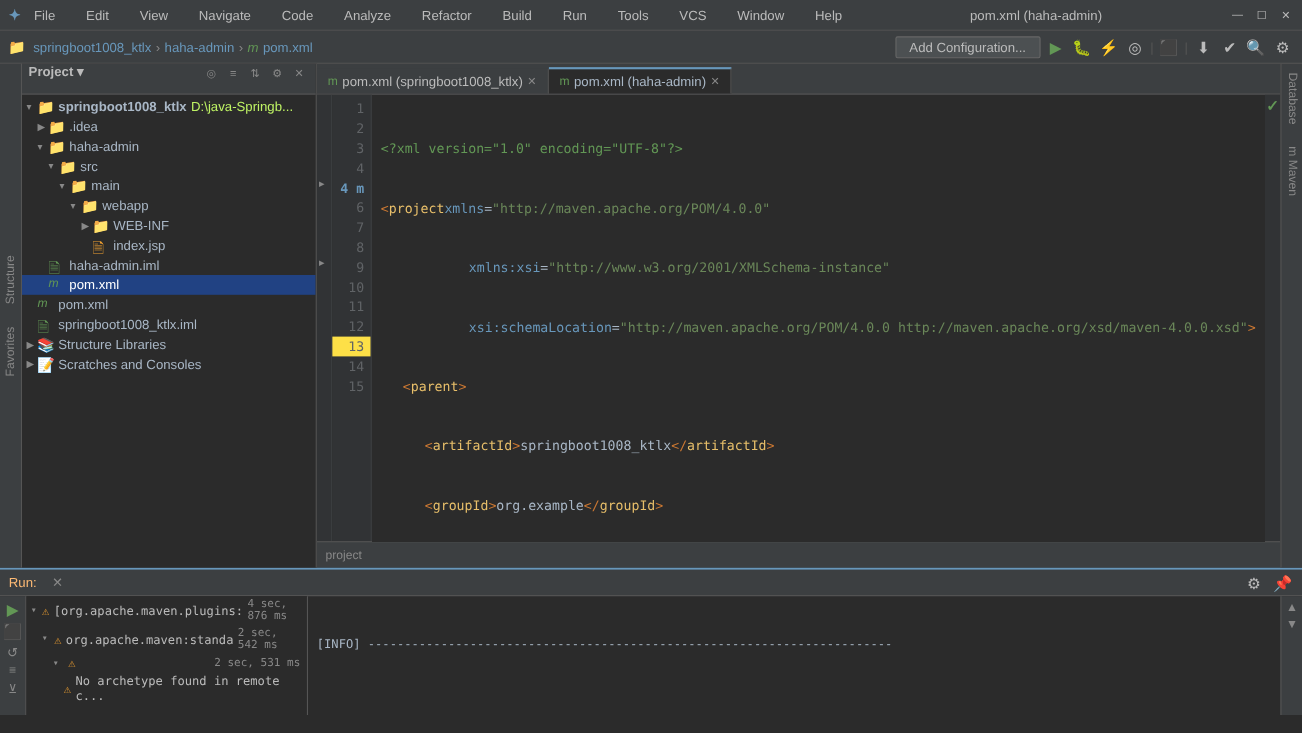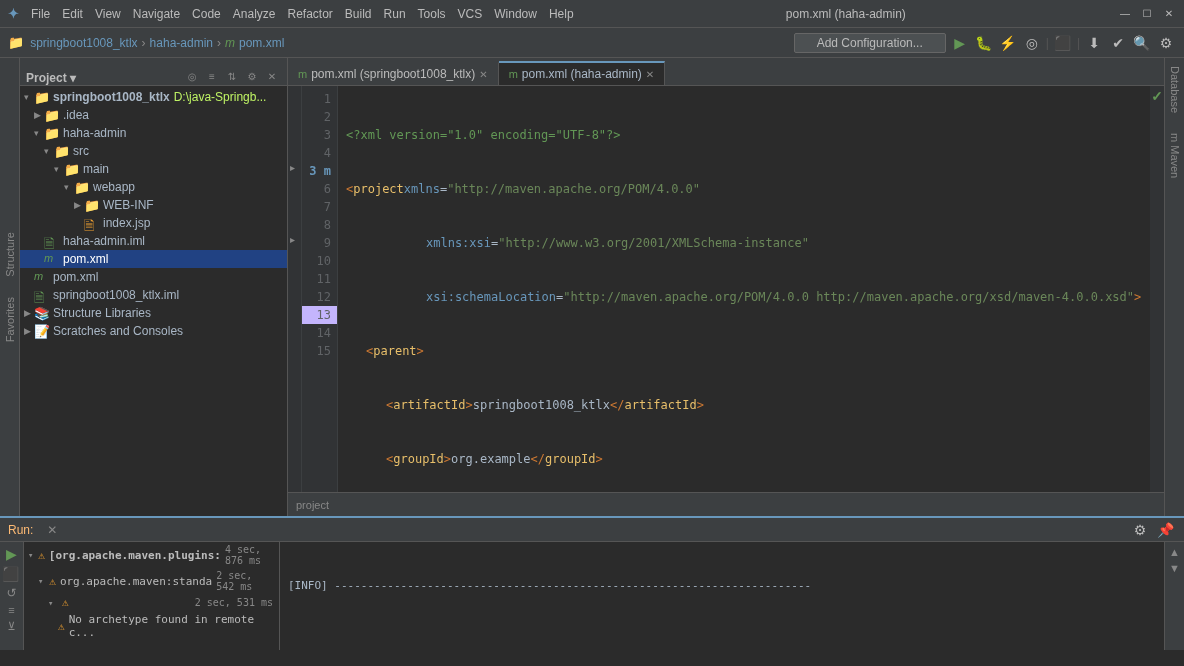--- a/index.html
+++ b/index.html
@@ -1,38 +1,38 @@
 <!DOCTYPE html>
 <html><head>
   <meta charset="utf-8">
   <style>
     * { margin: 0; padding: 0; box-sizing: border-box; }
     body { font-family: 'Segoe UI', Arial, sans-serif; font-size: 12px; background: #2b2b2b; color: #a9b7c6; width: 1184px; height: 666px; overflow: hidden; }
 
     
     .title-bar { height: 28px; background: #3c3f41; display: flex; align-items: center; justify-content: space-between; padding: 0 8px; border-bottom: 1px solid #555; }
     .title-bar-left { display: flex; align-items: center; gap: 12px; }
-    .title-bar-menu { display: flex; gap: 12px; font-size: 12px; color: #bbb; }
+    .title-bar-menu { display: flex; gap: 28px; font-size: 12px; color: #bbb; }
     .title-bar-menu span { cursor: pointer; }
     .title-center { font-size: 12px; color: #bbb; }
     .title-bar-right { display: flex; gap: 8px; }
     .win-btn { width: 14px; height: 14px; display: flex; align-items: center; justify-content: center; font-size: 10px; color: #bbb; cursor: pointer; }
 
     
     .toolbar { height: 30px; background: #3c3f41; display: flex; align-items: center; padding: 0 8px; gap: 6px; border-bottom: 1px solid #555; }
     .breadcrumb { display: flex; align-items: center; gap: 4px; font-size: 12px; color: #6897bb; flex: 1; }
     .breadcrumb .sep { color: #888; }
     .toolbar-actions { display: flex; align-items: center; gap: 4px; }
-    .add-config-btn { background: #4c5052; border: 1px solid #666; color: #bbb; padding: 2px 22px; font-size: 12px; cursor: pointer; border-radius: 2px; white-space: nowrap; }
+    .add-config-btn { background: #4c5052; border: 1px solid #666; color: #bbb; padding: 2px 12px; font-size: 12px; cursor: pointer; border-radius: 2px; white-space: nowrap; }
     .toolbar-icon { width: 20px; height: 20px; display: flex; align-items: center; justify-content: center; color: #bbb; font-size: 14px; cursor: pointer; }
     .side-icon { width: 18px; height: 18px; display: flex; align-items: center; justify-content: center; font-size: 10px; color: #888; cursor: pointer; }
 
     
     .project-panel { width: 268px; background: #2b2b2b; border-right: 1px solid #555; display: flex; flex-direction: column; }
-    .project-header { height: 28px; background: #3c3f41; display: flex; align-items: flex-end; padding: 0 6px; gap: 4px; border-bottom: 1px solid #555; }
+    .project-header { height: 28px; background: #3c3f41; display: flex; align-items: flex-start; padding: 0 6px; gap: 4px; border-bottom: 1px solid #555; }
     .project-header-title { font-size: 12px; color: #bbb; font-weight: bold; flex: 1; }
     .project-header-icons { display: flex; gap: 2px; }
     .project-tree { flex: 1; overflow: auto; padding: 2px 0; font-size: 12px; }
     .tree-item { display: flex; align-items: center; padding: 2px 4px; cursor: pointer; white-space: nowrap; }
     .tree-item.selected { background: #214283; color: #fff; }
     .tree-item .indent { display: inline-block; }
     .tree-arrow { display: inline-block; width: 10px; font-size: 9px; color: #888; }
     .tree-icon { display: inline-block; width: 16px; height: 14px; font-size: 13px; margin-right: 3px; vertical-align: middle; }
     .folder-icon { color: #d4a84b; }
 
@@ -265,29 +265,29 @@
           <div style="height:18px;"></div>
           <div style="height:18px;"></div>
           <div style="height:18px; display:flex; align-items:center; padding-left:2px; font-size:10px; color:#888;">▸</div>
         </div>
 
         <div class="line-numbers">
           <div class="line-number">1</div>
           <div class="line-number">2</div>
           <div class="line-number">3</div>
           <div class="line-number">4</div>
-          <div class="line-number" style="color:#6897bb; font-weight:bold;">3 m‍</div>
+          <div class="line-number" style="color:#6897bb; font-weight:bold;">4 m‍</div>
           <div class="line-number">6</div>
           <div class="line-number">7</div>
           <div class="line-number">8</div>
           <div class="line-number">9</div>
           <div class="line-number">10</div>
           <div class="line-number">11</div>
           <div class="line-number">12</div>
-          <div class="line-number" style="background:#c4b5fd;">13</div>
+          <div class="line-number" style="background:#fde047;">13</div>
           <div class="line-number">14</div>
           <div class="line-number">15</div>
         </div>
 
         <div class="code-area">
           <div class="code-line"><span class="xml-decl">&lt;?xml version="1.0" encoding="UTF-8"?&gt;</span></div>
           <div class="code-line"><span class="xml-bracket">&lt;</span><span class="xml-tag">project</span> <span class="xml-attr">xmlns</span>=<span class="xml-string">"http://maven.apache.org/POM/4.0.0"</span></div>
           <div class="code-line"><span style="padding-left:80px;"></span><span class="xml-attr">xmlns:xsi</span>=<span class="xml-string">"http://www.w3.org/2001/XMLSchema-instance"</span></div>
           <div class="code-line"><span style="padding-left:80px;"></span><span class="xml-attr">xsi:schemaLocation</span>=<span class="xml-string">"http://maven.apache.org/POM/4.0.0 http://maven.apache.org/xsd/maven-4.0.0.xsd"</span><span class="xml-bracket">&gt;</span></div>
           <div class="code-line"><span style="padding-left:20px;"></span><span class="xml-bracket">&lt;</span><span class="xml-tag">parent</span><span class="xml-bracket">&gt;</span></div>
@@ -336,21 +336,21 @@
         <span style="font-size:14px; color:#888; cursor:pointer;">⬛</span>
         <span style="font-size:12px; color:#888; cursor:pointer;">↺</span>
         <span style="font-size:11px; color:#888; cursor:pointer;">≡</span>
         <span style="font-size:11px; color:#888; cursor:pointer;">⊻</span>
       </div>
 
       <div style="width:256px; background:#2b2b2b; border-right:1px solid #555; overflow:auto; font-size:11px; font-family:Consolas,monospace;">
         <div class="run-item" style="padding-left:4px;">
           <span class="tree-arrow" style="color:#888;">▾</span>
           <span class="warn-icon">⚠</span>
-          <span style="font-weight:bold; color:#bbb;">[org.apache.maven.plugins:</span>
+          <span style="font-weight:normal; color:#bbb;">[org.apache.maven.plugins:</span>
           <span class="run-item-time">4 sec, 876 ms</span>
         </div>
         <div class="run-item" style="padding-left:14px;">
           <span class="tree-arrow" style="color:#888;">▾</span>
           <span class="warn-icon">⚠</span>
           <span style="color:#bbb;">org.apache.maven:standa</span>
           <span class="run-item-time">2 sec, 542 ms</span>
         </div>
         <div class="run-item" style="padding-left:24px;">
           <span class="tree-arrow" style="color:#888;">▾</span>

